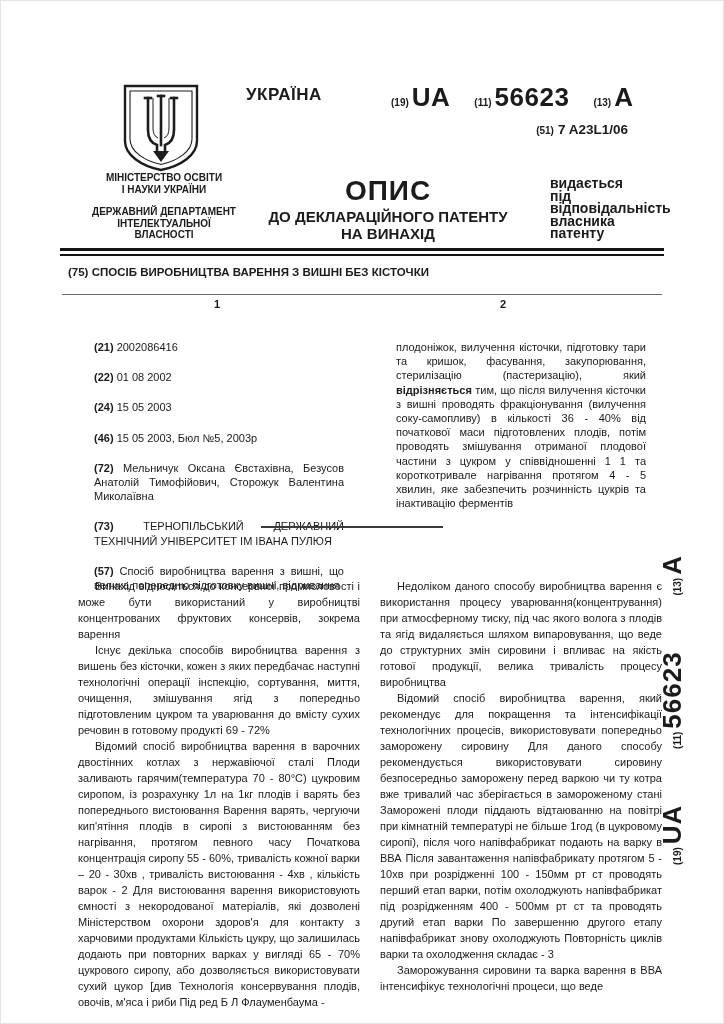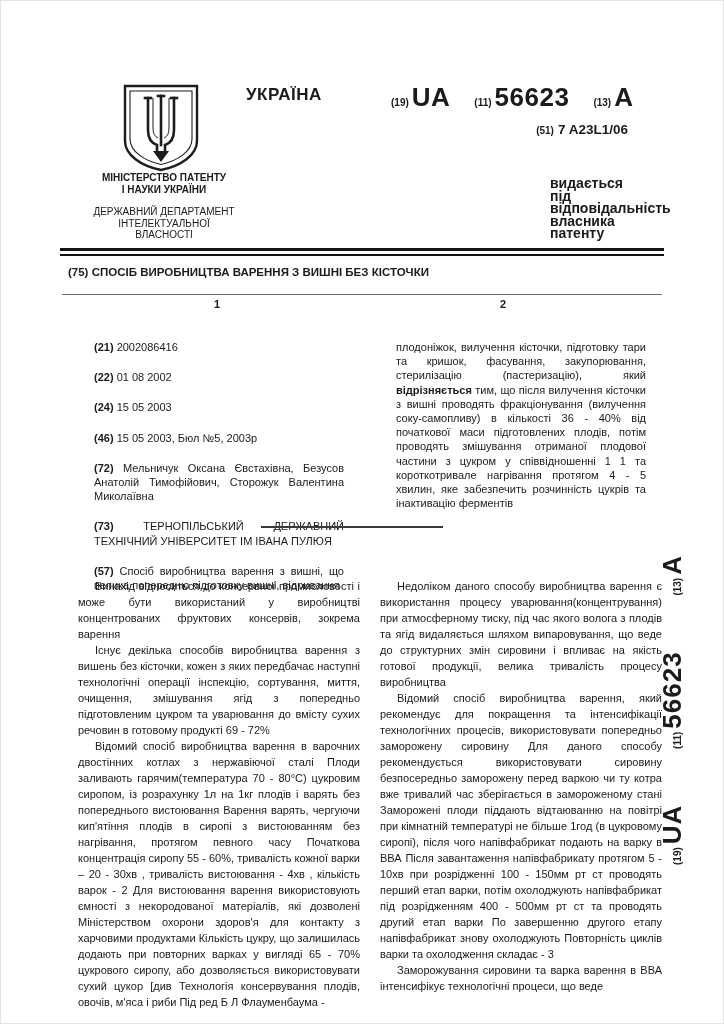--- a/index.html
+++ b/index.html
@@ -9,21 +9,21 @@
     font-family:"Liberation Sans", sans-serif;
     box-shadow: inset 0 0 0 1px #e3e3e3;
     overflow:hidden;
   }
   .pre { white-space:pre-line; }
   
   .coat { position:absolute; left:118px; top:83px; width:86px; height:90px; }
   .ministry { position:absolute; left:94px; top:172px; width:140px; text-align:center;
               font-size:10px; font-weight:bold; line-height:11.5px; }
   .department { position:absolute; left:84px; top:206px; width:160px; text-align:center;
-              font-size:10px; font-weight:normal; line-height:11.5px; }
+              font-size:10px; font-weight:bold; line-height:11.5px; }
   .country { position:absolute; left:246px; top:85px; font-size:17px; font-weight:bold; letter-spacing:.5px; }
   .codes-row { position:absolute; left:391px; top:82px; display:flex; column-gap:24px; align-items:baseline; }
   .code-group { display:inline-flex; align-items:baseline; gap:3px; }
   .code-lbl { font-size:10px; font-weight:bold; }
   .code-big { font-size:26px; font-weight:bold; letter-spacing:.5px; }
   .ipc-row { position:absolute; left:450px; top:120px; width:178px; text-align:right; }
   .ipc-row .code-lbl { margin-right:4px; }
   .ipc-val { font-size:13.5px; font-weight:bold; }
   .doc-title-block { position:absolute; left:268px; top:178px; width:240px; text-align:center; }
   .doc-type { font-size:28px; font-weight:bold; line-height:26px; letter-spacing:1px; }
@@ -75,21 +75,21 @@
           <path d="M40 13 H46"></path>
       </g>
       <g fill="none" stroke="#1c1c1c" stroke-width="1">
         <path d="M35 15 V45 Q35 53 40 55"></path>
         <path d="M51 15 V45 Q51 53 46 55"></path>
       </g>
       <path d="M35 68 H51 L43 79 Z" fill="#1c1c1c"></path>
     </svg>
   </div>
 
-  <div class="ministry pre">МІНІСТЕРСТВО ПАТЕНТУ
+  <div class="ministry pre">МІНІСТЕРСТВО ОСВІТИ
 І НАУКИ УКРАЇНИ</div>
   <div class="department pre">ДЕРЖАВНИЙ ДЕПАРТАМЕНТ
 ІНТЕЛЕКТУАЛЬНОЇ
 ВЛАСНОСТІ</div>
   <div class="country">УКРАЇНА</div>
 
   <div class="codes-row">
     <span class="code-group">
       <span class="code-lbl">(19)</span>
       <span class="code-big">UA</span>
@@ -101,20 +101,25 @@
     <span class="code-group">
       <span class="code-lbl">(13)</span>
       <span class="code-big">A</span>
     </span>
   </div>
 
   <div class="ipc-row">
     <span class="code-lbl">(51)</span><span class="ipc-val">7 A23L1/06</span>
   </div>
 
+  <div class="doc-title-block">
+    <div class="doc-type">ОПИС</div>
+    <div class="doc-sub">ДО ДЕКЛАРАЦІЙНОГО ПАТЕНТУ</div>
+    <div class="doc-sub2">НА ВИНАХІД</div>
+  </div>
 
   <div class="liability pre">видається під
 відповідальність
 власника
 патенту</div>
 
   <div class="rule-double"></div>
 
   <div class="invention-title">
     <span>(75)</span>

